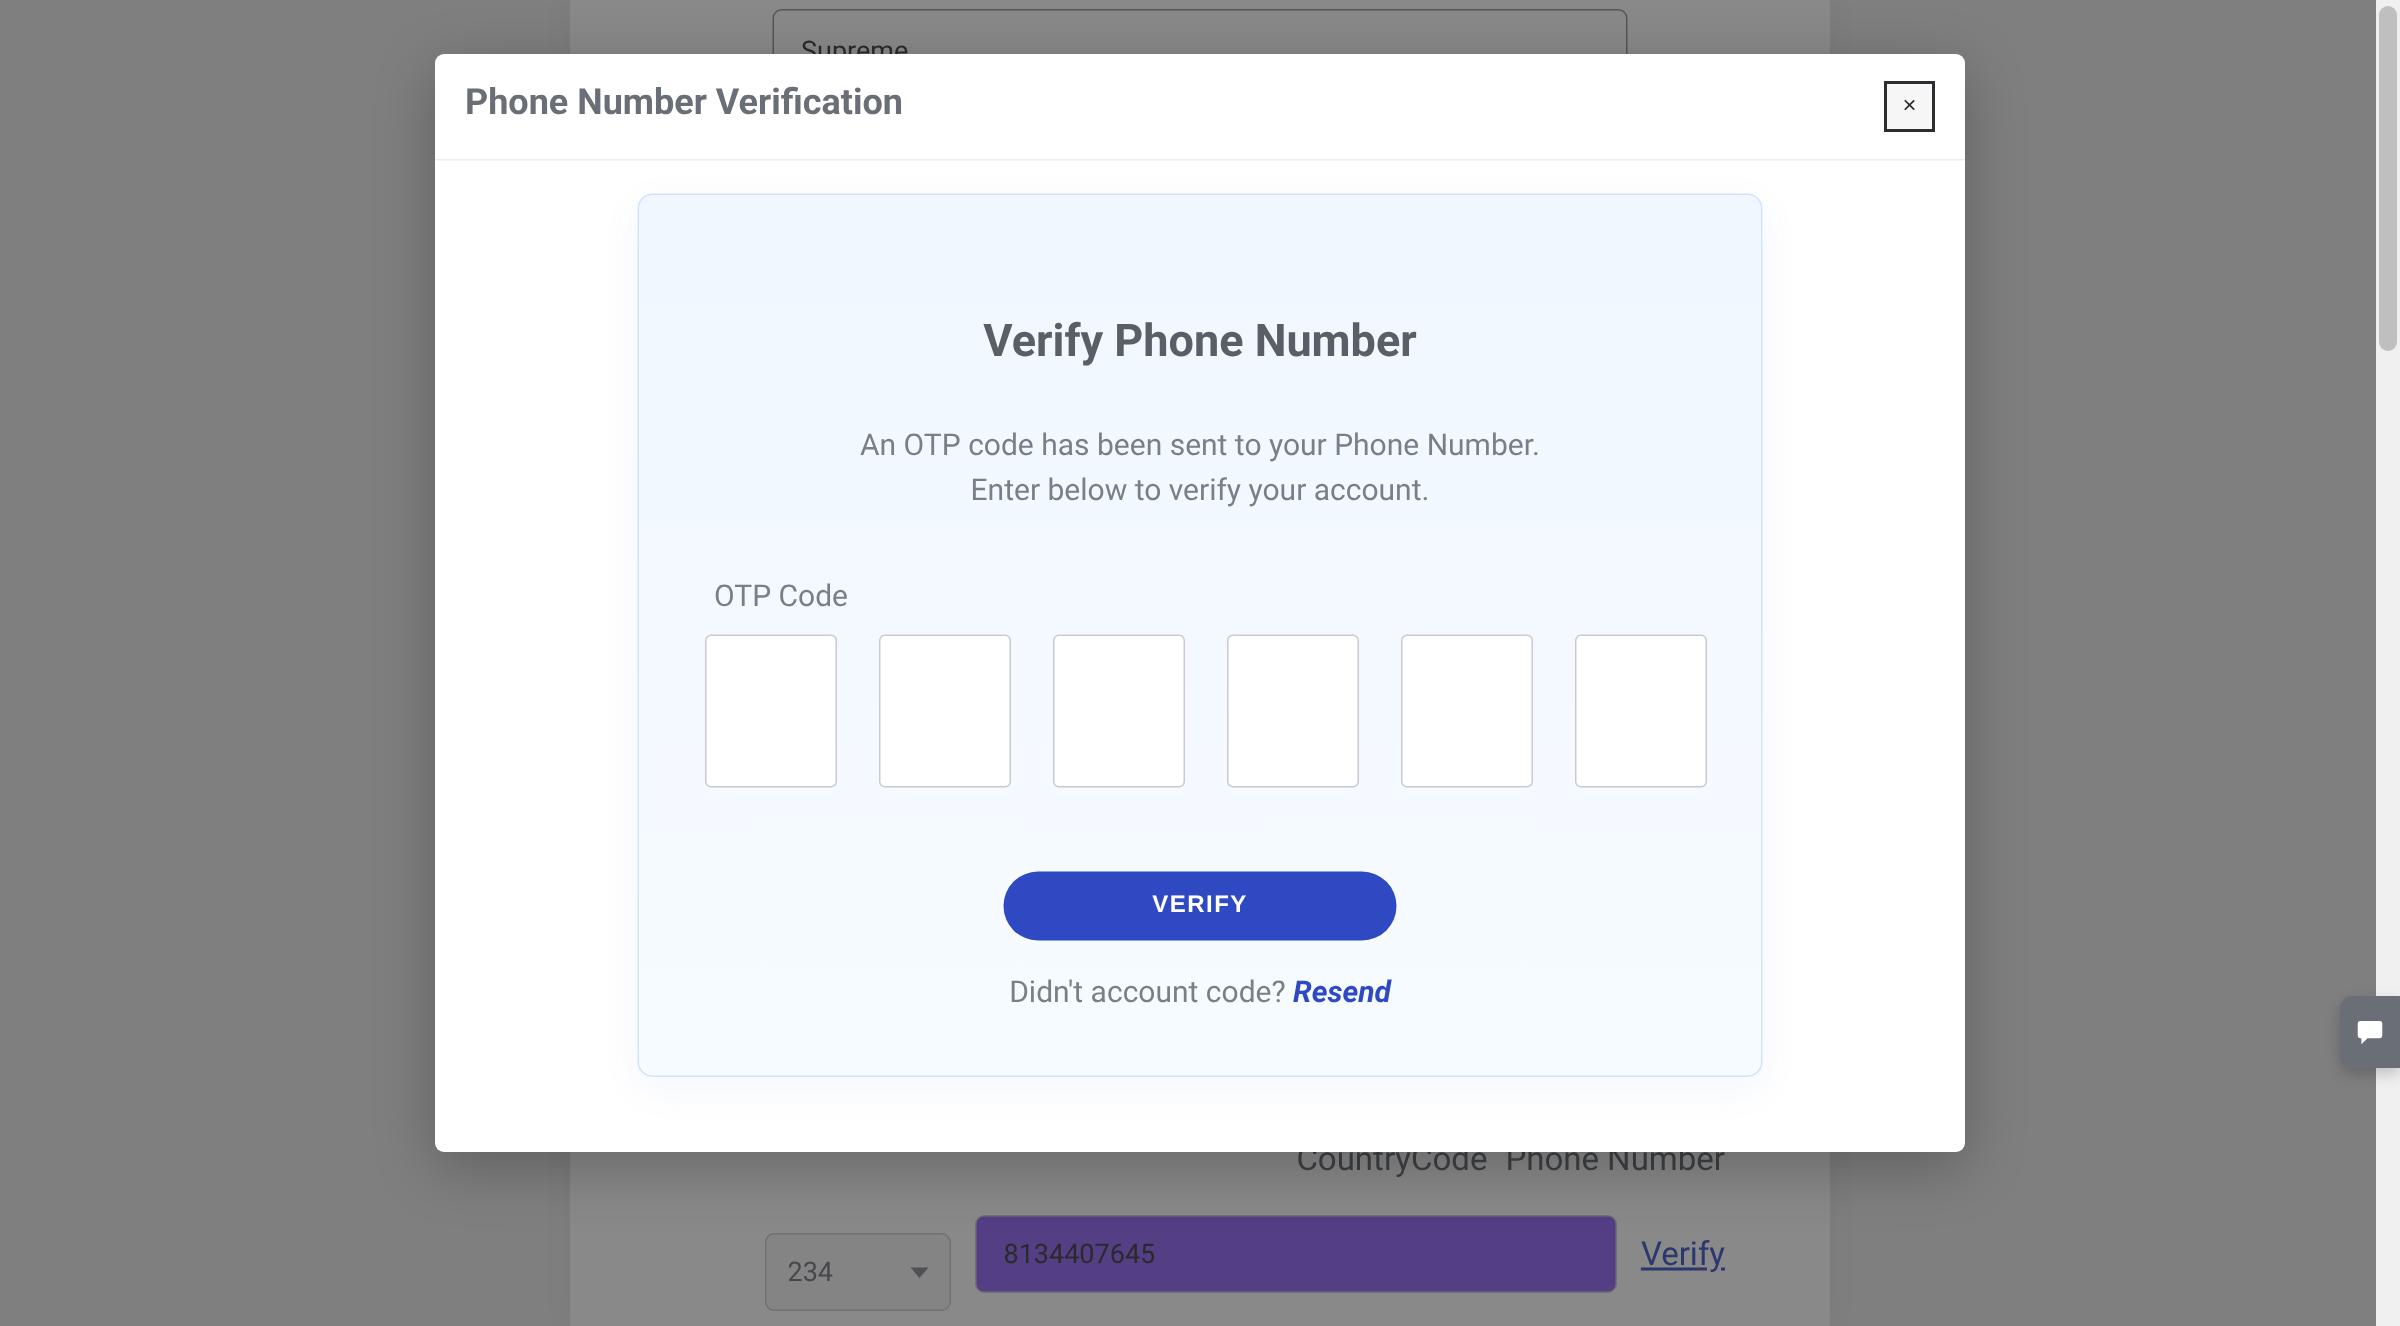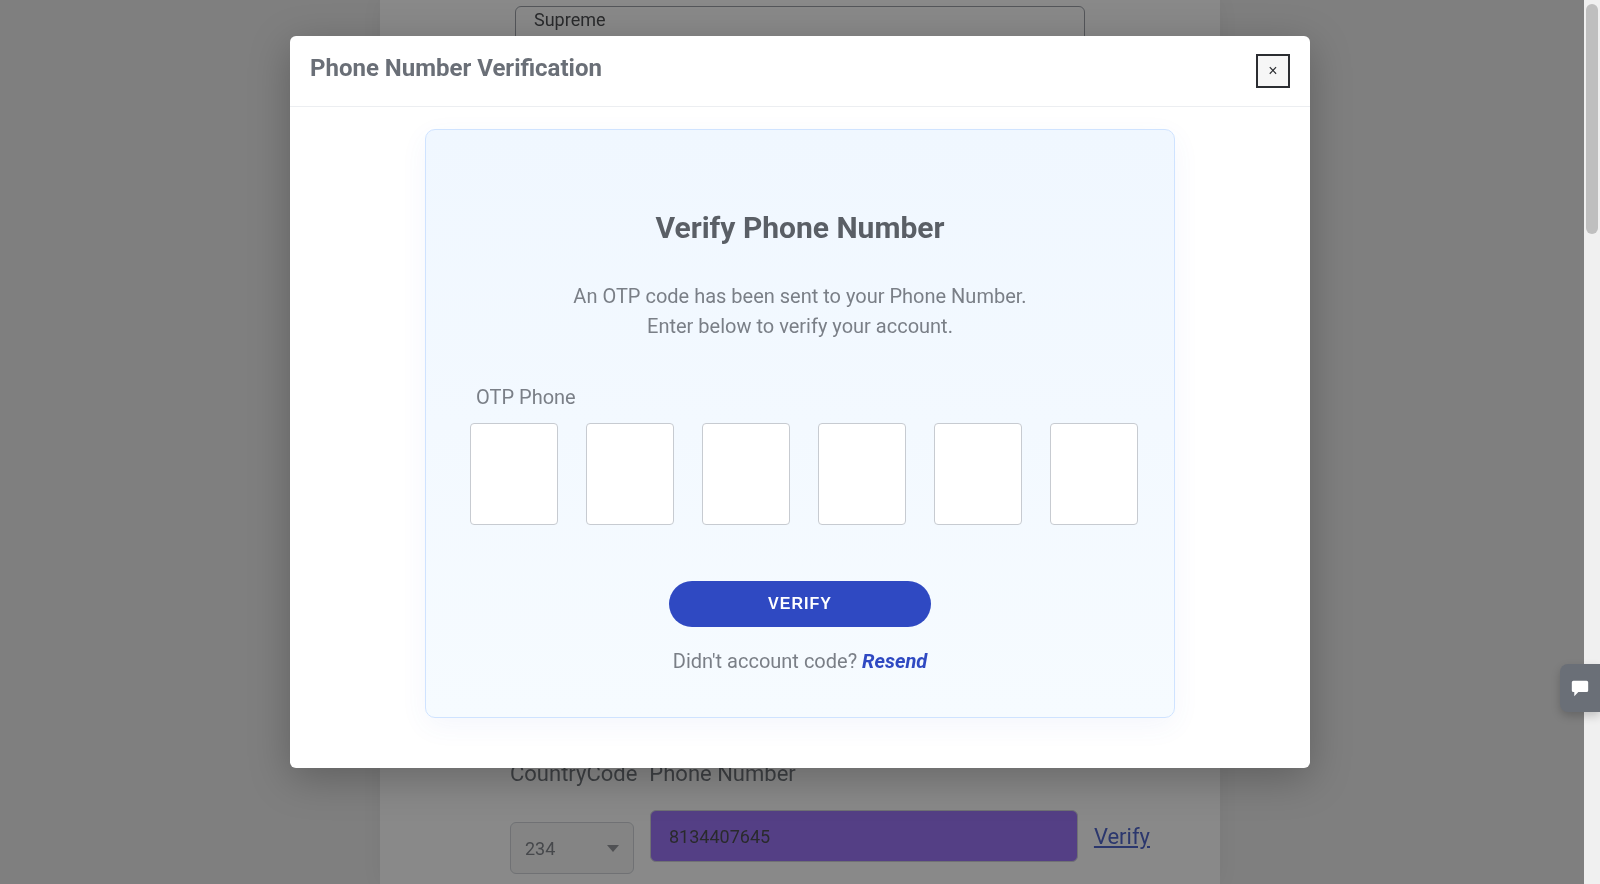--- a/index.html
+++ b/index.html
@@ -33,37 +33,38 @@
     position: absolute;
     top: 6px;
     left: 50%;
     transform: translateX(-50%);
     width: 570px;
     height: 56px;
     background: #ffffff;
     border: 1px solid #8a8f98;
     border-radius: 6px;
     display: flex;
-    align-items: flex-start;
+    align-items: center;
     padding: 2px 18px;
     color: #2b2d31;
     font-size: 18px;
   }
   .bg-bottom-group {
     position: absolute;
     left: 510px;
     width: 640px;
     bottom: 10px;
   }
   .bg-labels {
     display: flex;
     gap: 12px;
     font-size: 22px;
     color: #5a5f66;
     margin-bottom: 12px;
+    justify-content: flex-end;
   }
   .bg-row {
     display: flex;
     align-items: center;
     gap: 16px;
   }
   .bg-select {
     width: 124px;
     height: 52px;
     border: 1px solid #c7cbd1;
@@ -296,21 +297,21 @@
         <span>×</span>
       </button>
     </div>
     <div class="modal-body">
       <div class="verify-panel">
         <div class="verify-title">Verify Phone Number</div>
         <div class="verify-desc">
           <span>An OTP code has been sent to your Phone Number.</span><br>
           <span>Enter below to verify your account.</span>
         </div>
-        <div class="otp-label">OTP Phone</div>
+        <div class="otp-label">OTP Code</div>
         <div class="otp-row">
           <input class="otp-box" maxlength="1" type="text" value="" style="">
           <input class="otp-box" maxlength="1" type="text" value="" style="">
           <input class="otp-box" maxlength="1" type="text" value="" style="">
           <input class="otp-box" maxlength="1" type="text" value="" style="">
           <input class="otp-box" maxlength="1" type="text" value="" style="">
           <input class="otp-box" maxlength="1" type="text" value="" style="">
         </div>
         <button class="verify-btn">VERIFY</button>
         <div class="resend-row">

